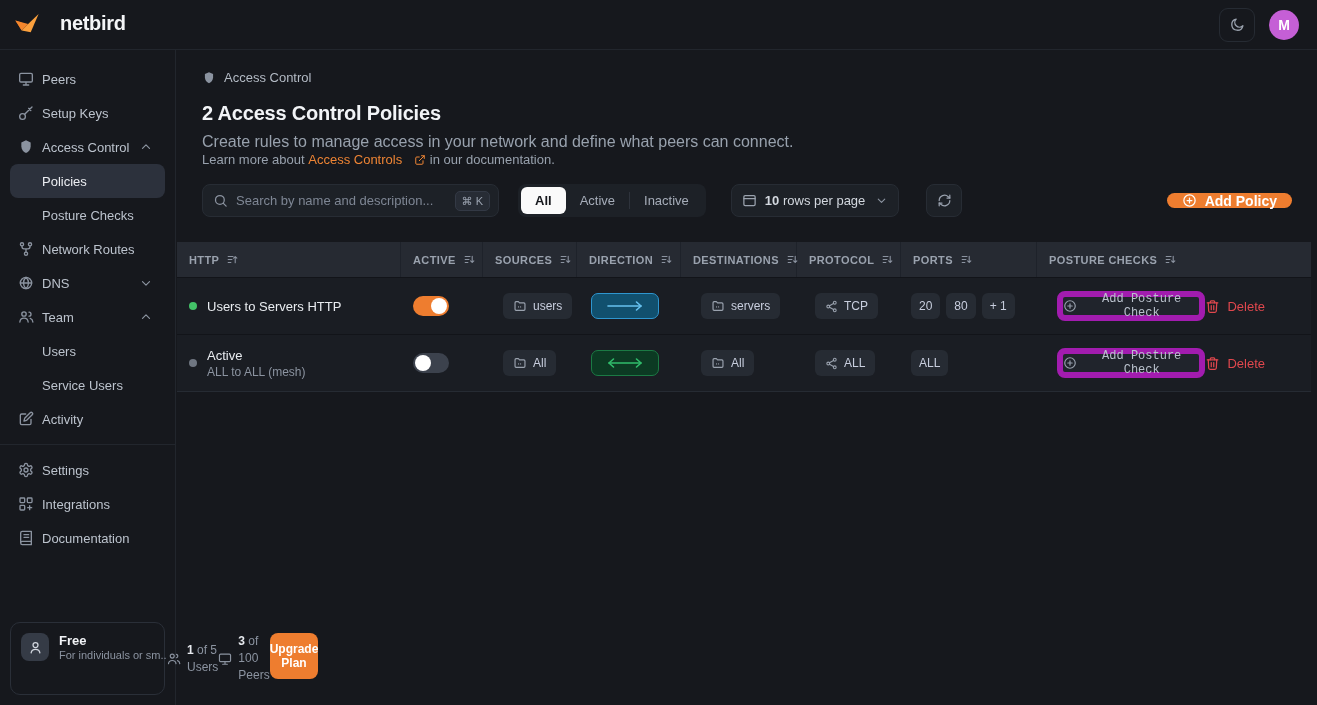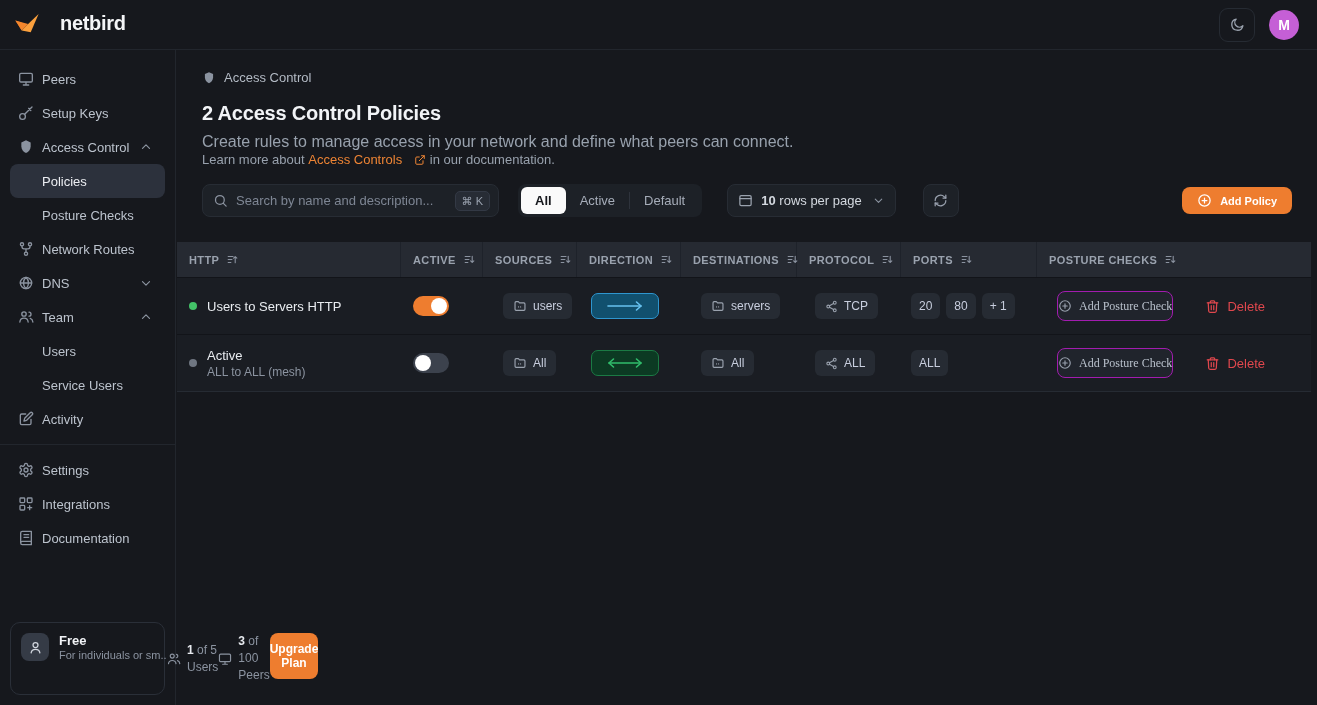--- a/index.html
+++ b/index.html
@@ -118,22 +118,22 @@
     color:#d3d8df; cursor:pointer;
   }
   .rows-select .icon { color:#9aa2ae; }
   .rows-select .chev { color:#8b93a0; margin-left:2px; }
   .refresh-btn {
     margin-left:27px; width:36px; height:33px; border:1px solid #272c34; border-radius:8px;
     background:#1d2127; color:#98a0ad; display:flex; align-items:center; justify-content:center;
     cursor:pointer;
   }
   .add-policy-btn {
-    margin-left:auto; height:27px; border:none; border-radius:8px; background:#ee7d2f;
-    color:#fff; font-size:11px; font-weight:600; display:flex; align-items:center; gap:8px;
+    margin-left:auto; height:15px; border:none; border-radius:8px; background:#ee7d2f;
+    color:#fff; font-size:14px; font-weight:600; display:flex; align-items:center; gap:8px;
     padding:0 15px; cursor:pointer; font-family:inherit;
   }
 
   
   .table { margin-top:25px; width:1134px; margin-left:1px; border-bottom:1px solid #262b33; }
   .tr { display:grid; grid-template-columns:224px 82px 94px 104px 116px 104px 136px minmax(0,1fr); }
   .thead { background:#262a32; height:35px; }
   .th {
     display:flex; align-items:center; gap:7px; padding:0 8px 0 12px;
     color:#9aa2ae; font-size:11px; font-weight:600; letter-spacing:0.4px;
@@ -170,23 +170,23 @@
   }
   .dir-pill {
     width:68px; height:26px; border-radius:7px; border:1px solid;
     display:flex; align-items:center; justify-content:center; margin-left:14px;
   }
   .dir-one { background:#11506e; border-color:#2e96cf; color:#67c1ef; }
   .dir-both { background:#0c3a23; border-color:#1b7a44; color:#31bd6c; }
 
   .td-posture { justify-content:space-between; padding-left:20px; padding-right:46px; }
   .posture-btn {
-    height:30px; border:1px solid #a21caf; border-radius:8px; background:#20242c;
+    height:30px; border:6px solid #a21caf; border-radius:8px; background:#20242c;
     color:#b9c1cc; font-size:12px; display:flex; align-items:center; gap:7px;
-    padding:0 0; cursor:pointer; font-family:Liberation Serif, serif;
+    padding:0 0; cursor:pointer; font-family:Liberation Mono, monospace;
   }
   .posture-btn .icon { color:#98a0ad; }
   .delete-btn {
     border:none; background:transparent; color:#e0474d; font-size:13px;
     display:flex; align-items:center; gap:7px; cursor:pointer; font-family:inherit;
   }
 </style>
 </head>
 <body>
 
@@ -460,21 +460,21 @@
           <svg class="icon" width="15" height="15" viewBox="0 0 24 24" fill="none" stroke="currentColor" stroke-width="2" stroke-linecap="round" stroke-linejoin="round">
               <use href="#s-search"></use>
             </svg>
           <input class="search-input" type="text" placeholder="Search by name and description..." style="">
           <span class="kbd">⌘ K</span>
         </div>
         <div class="tabs">
           <button class="tab active">All</button>
           <button class="tab">Active</button>
           <div class="tab-sep"></div>
-          <button class="tab">Default</button>
+          <button class="tab">Inactive</button>
         </div>
         <div class="rows-select">
           <svg class="icon" width="15" height="15" viewBox="0 0 24 24" fill="none" stroke="currentColor" stroke-width="2" stroke-linecap="round" stroke-linejoin="round">
               <use href="#s-panel"></use>
             </svg>
           <span><b style="font-weight:600">10</b> <span>rows per page</span></span>
           <svg class="chev" width="13" height="13" viewBox="0 0 24 24" fill="none" stroke="currentColor" stroke-width="2" stroke-linecap="round" stroke-linejoin="round">
               <use href="#s-chev-down"></use>
             </svg>
         </div>

